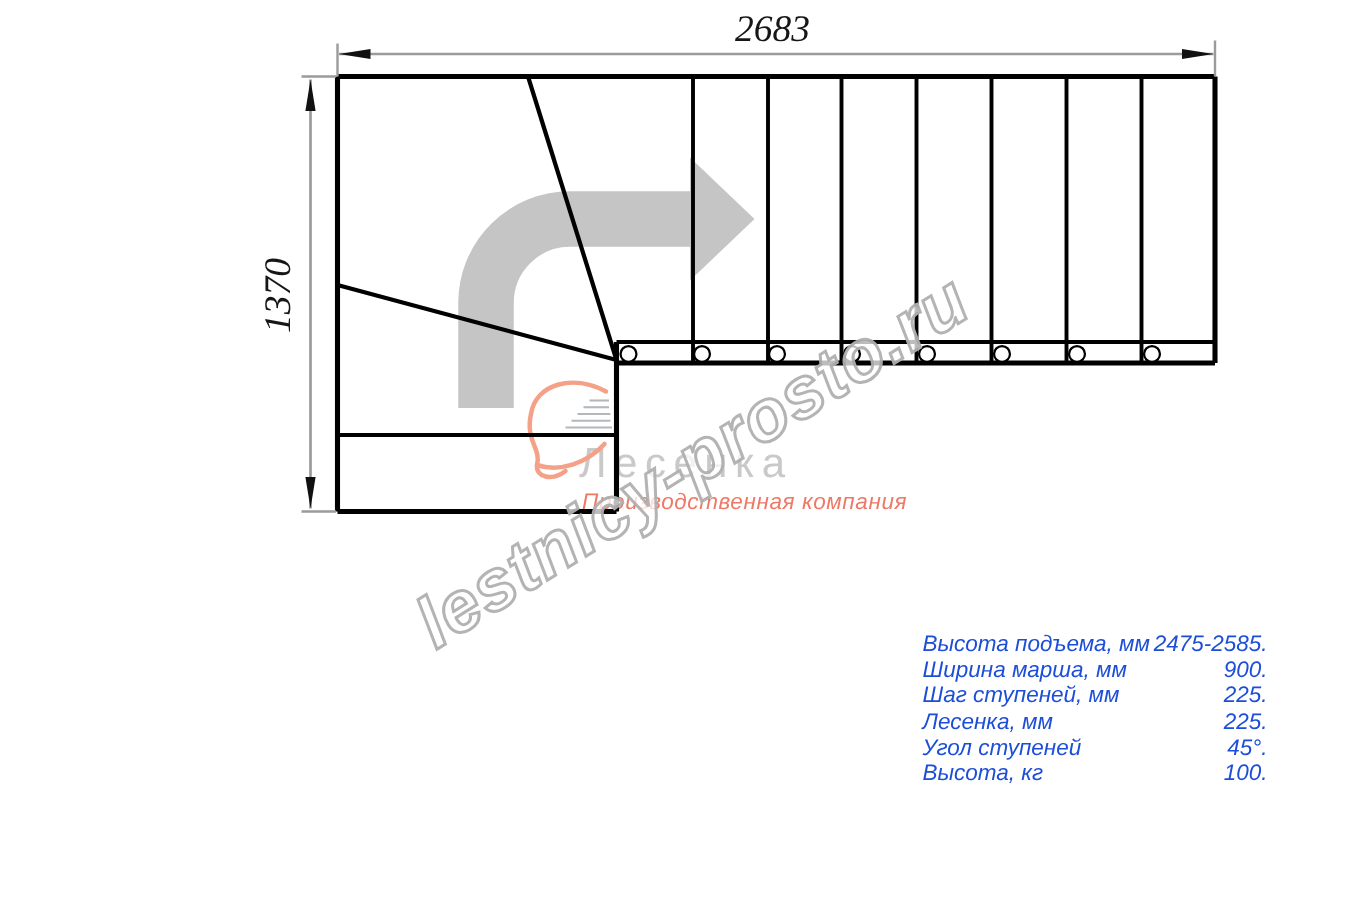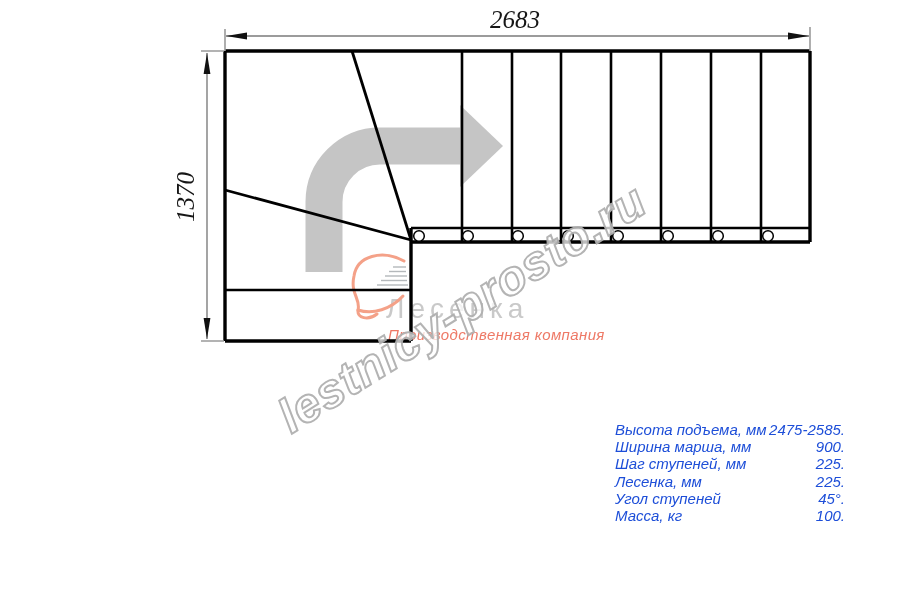--- a/index.html
+++ b/index.html
@@ -140,19 +140,19 @@
     </div>
     <div class="spec-row">
       <span class="spec-label">Лесенка, мм</span>
       <span class="spec-value">225.</span>
     </div>
     <div class="spec-row">
       <span class="spec-label">Угол ступеней</span>
       <span class="spec-value">45°.</span>
     </div>
     <div class="spec-row">
-      <span class="spec-label">Масса, кг</span>
+      <span class="spec-label">Высота, кг</span>
       <span class="spec-value">100.</span>
     </div>
   </div>
 
   <div class="watermark">lestnicy-prosto.ru</div>
 </div>
 
 </body></html>

